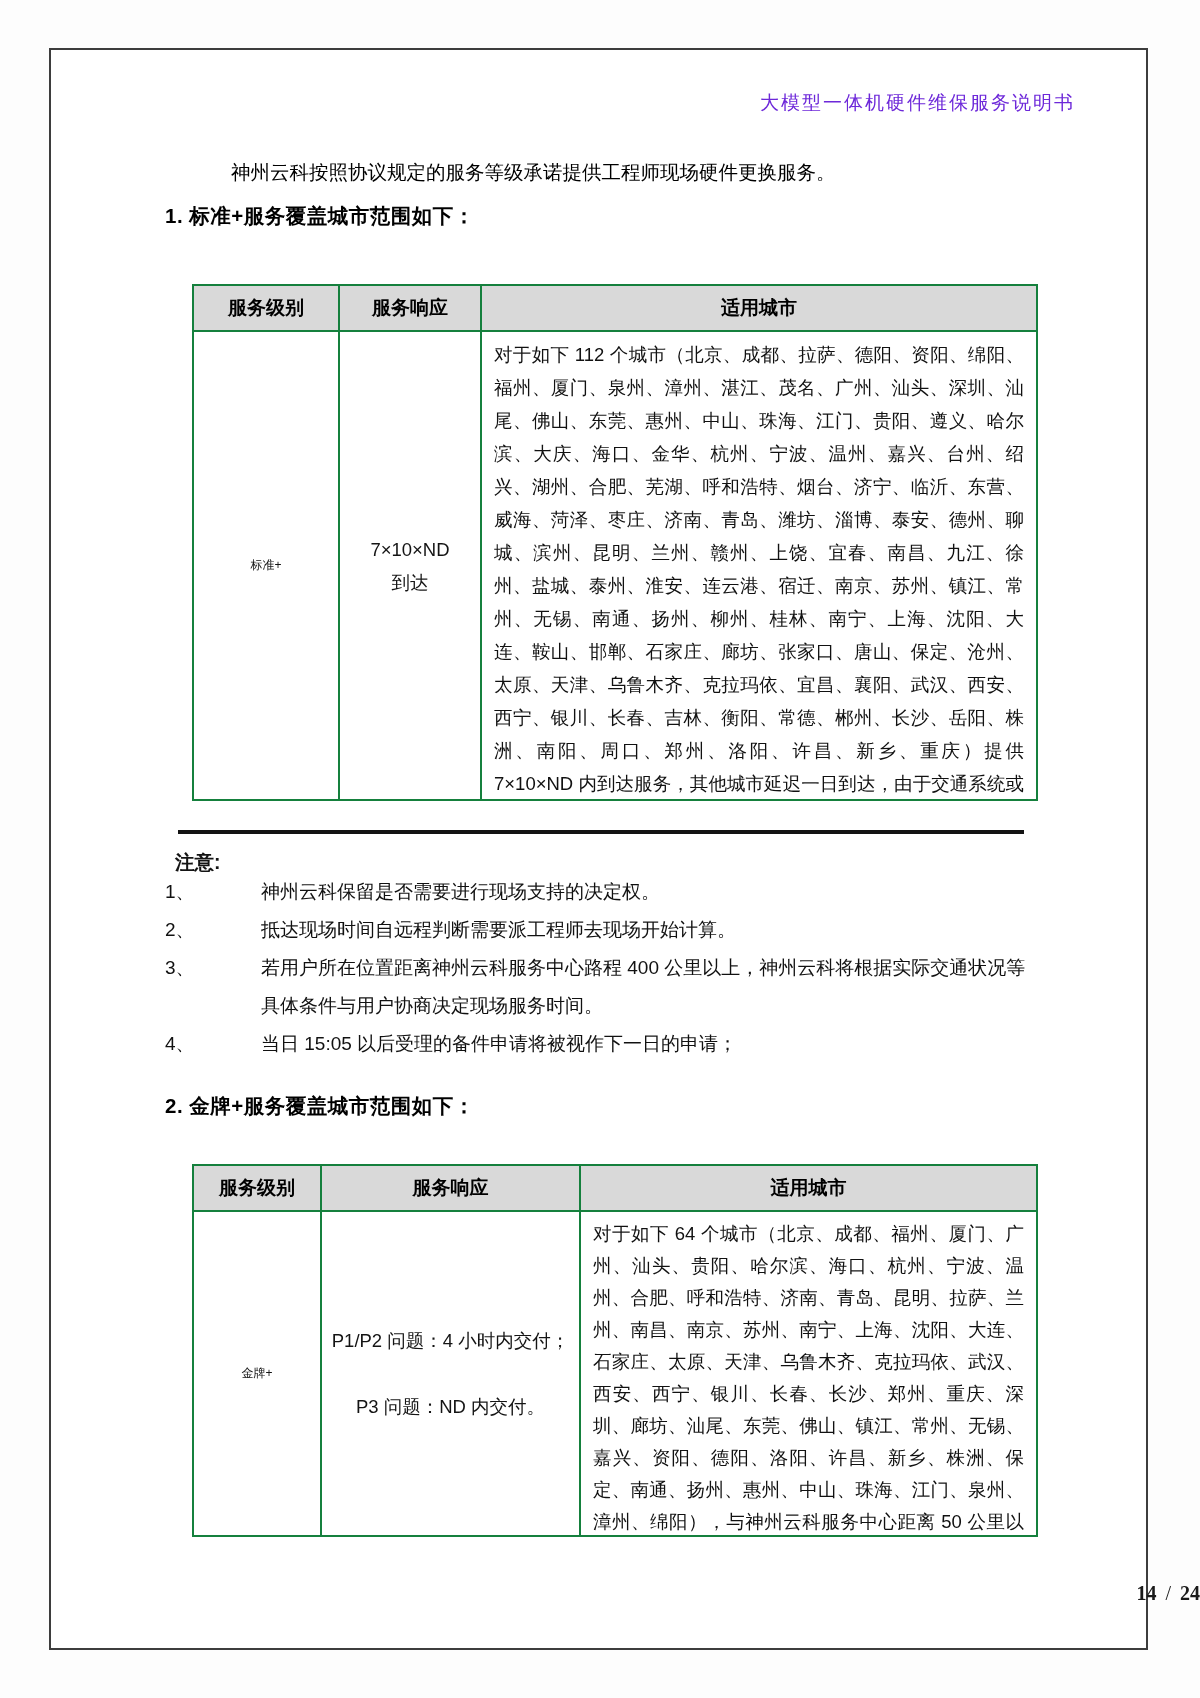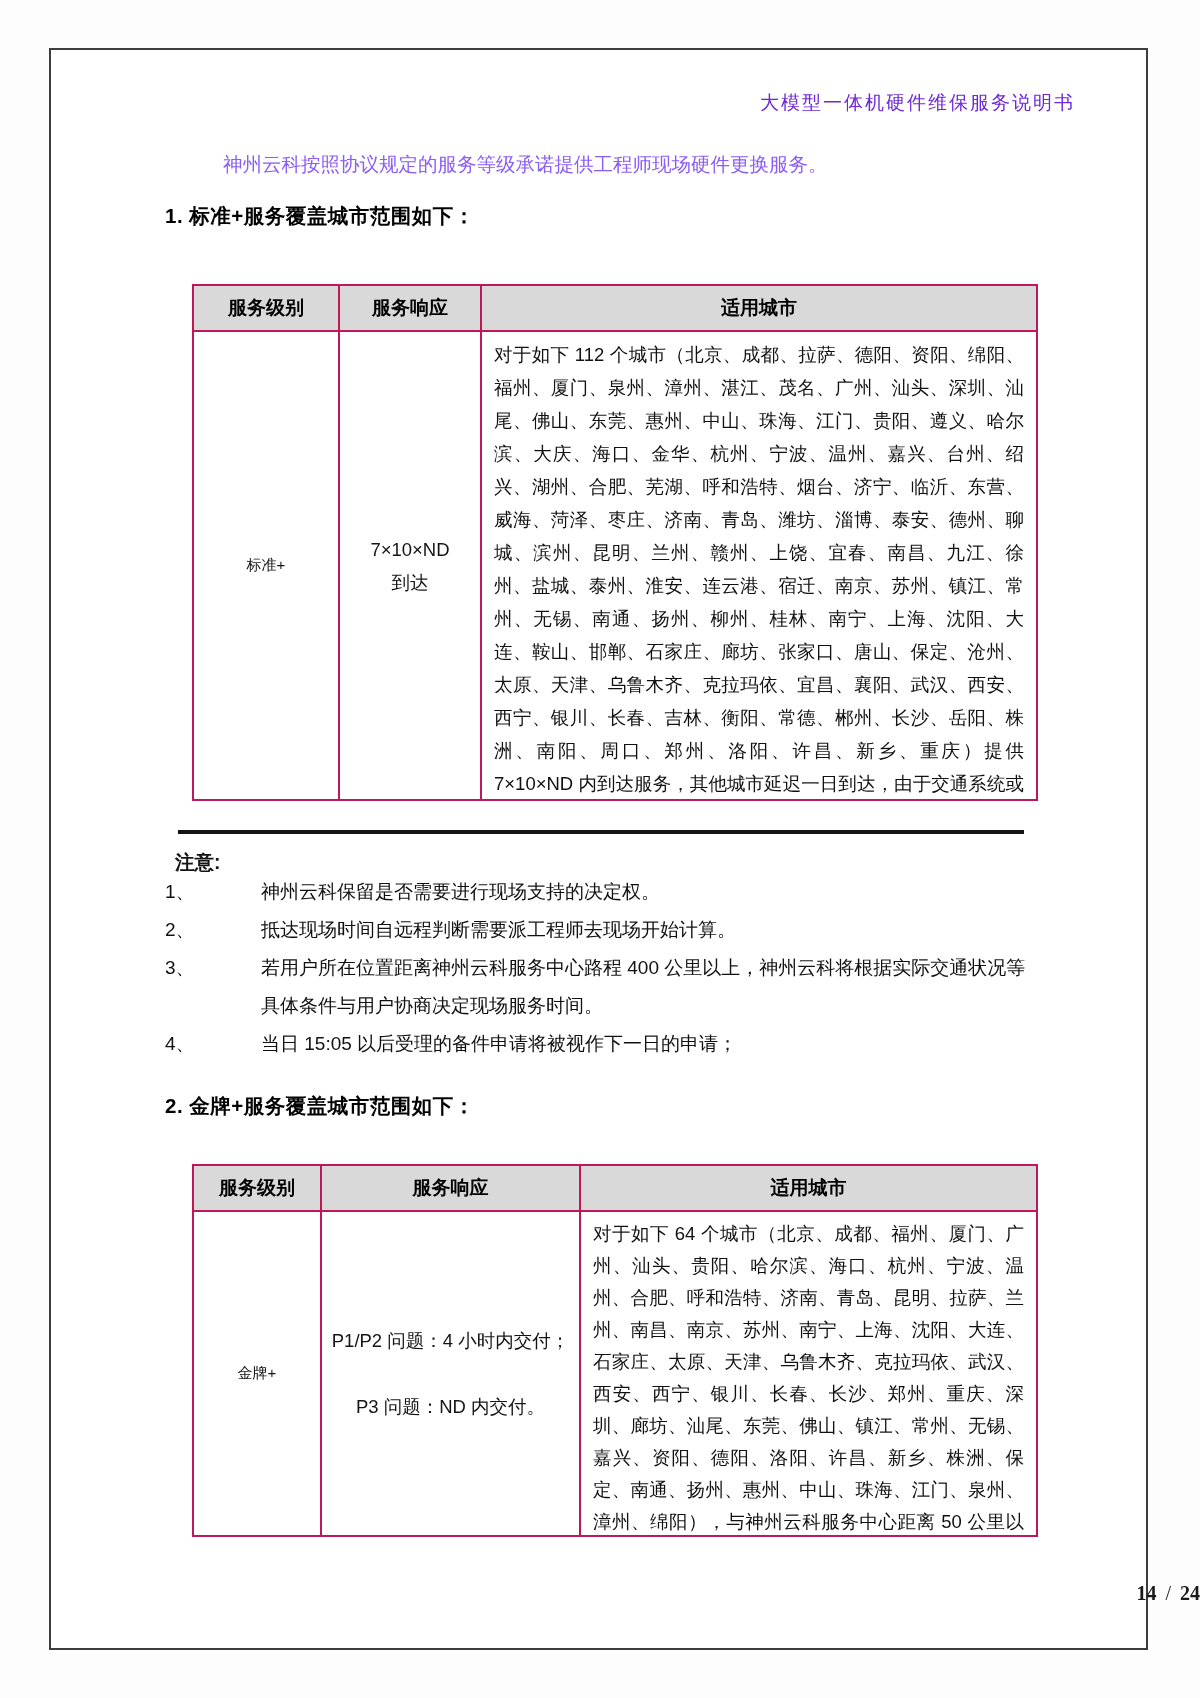--- a/index.html
+++ b/index.html
@@ -23,25 +23,25 @@
     position: absolute;
     top: 90px; right: 125px;
     font-family: "Liberation Serif", serif;
     font-size: 19px;
     letter-spacing: 2px;
     color: #6d28d9;
   }
   .intro {
     position: absolute;
     left: 176px; top: 140px; width: 852px;
-    margin: 8px;
+    margin: 16px;
     font-size: 19.5px;
     line-height: 1.65;
     text-indent: 2em;
-    color: #8b5cf6;
+    color: #000000;
   }
   .sec-title {
     position: absolute;
     left: 165px;
     margin: 0;
     font-size: 20.5px;
     font-weight: bold;
     color: #000;
     letter-spacing: 0.5px;
   }
@@ -51,37 +51,37 @@
   table.svc {
     position: absolute;
     left: 192px;
     width: 844px;
     border-collapse: collapse;
     table-layout: fixed;
   }
   table.t1 { top: 284px; }
   table.t2 { top: 1164px; }
   table.svc th, table.svc td {
-    border: 2px solid #be185d;
+    border: 2px solid #15803d;
     box-sizing: border-box;
     vertical-align: middle;
   }
   table.svc th {
     background: #d9d9d9;
     font-size: 19px;
     font-weight: bold;
     text-align: center;
     height: 46px;
     color: #000;
   }
   table.t1 tbody tr { height: 469px; }
   table.t2 tbody tr { height: 325px; }
   td.c-level {
     text-align: center;
-    font-size: 15px;
+    font-size: 12px;
   }
   td.c-resp {
     text-align: center;
     font-size: 18.5px;
     line-height: 33px;
     padding: 0 8px;
   }
   td.c-resp .resp-line { display: block; }
   table.t2 td.c-resp .resp-line + .resp-line { margin-top: 33px; }
   td.c-cities {

